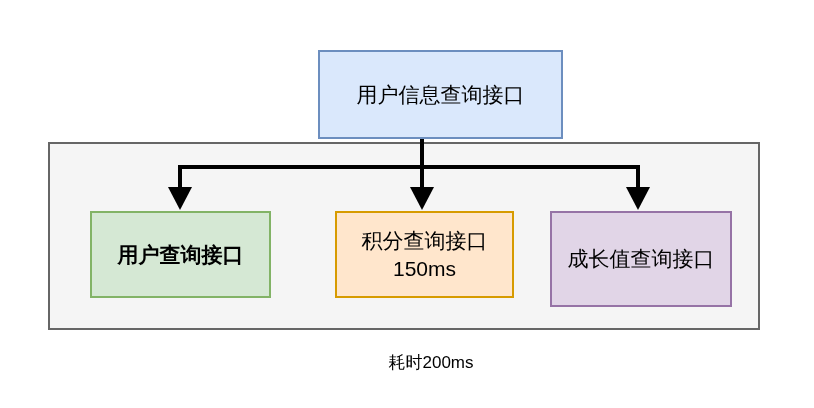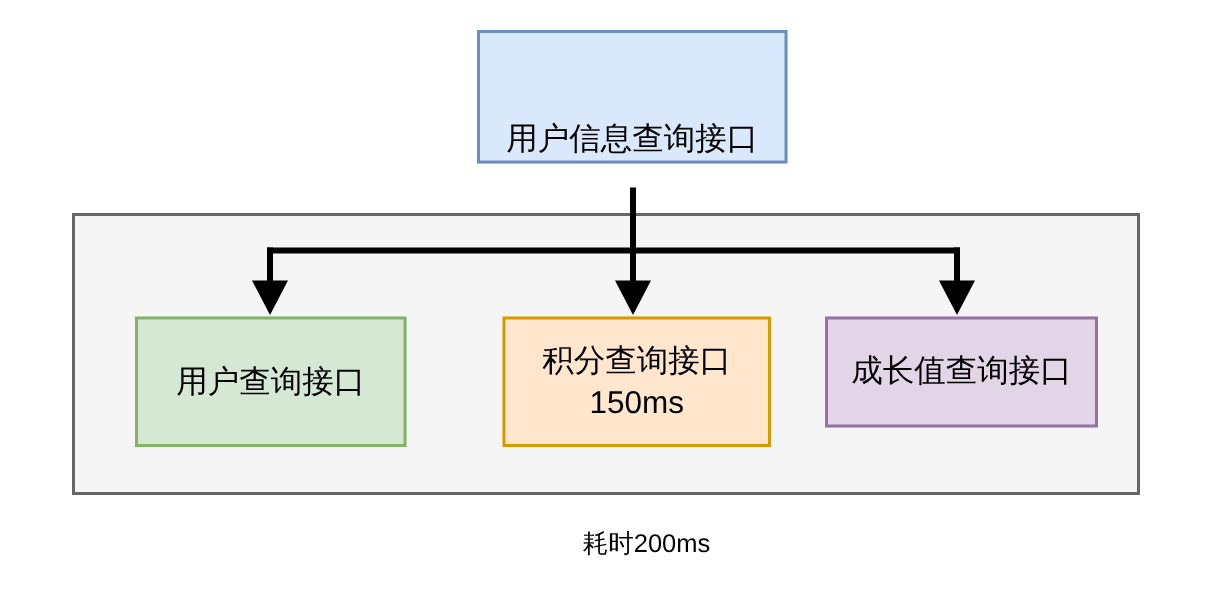--- a/index.html
+++ b/index.html
@@ -44,28 +44,27 @@
     flex-direction: column;
     align-items: center;
     justify-content: center;
     text-align: center;
     font-size: 21px;
     line-height: 28px;
     z-index: 3;
   }
   .node-root {
     left: 318px;
-    top: 20px;
-    width: 207px;
+    top: 50px;
+    width: 245px;
     height: 89px;
-    justify-content: flex-end;
   }
   .node-child-0 { left: 90px;  top: 211px; width: 181px; height: 87px; }
   .node-child-1 { left: 335px; top: 211px; width: 179px; height: 87px; }
-  .node-child-2 { left: 550px; top: 211px; width: 182px; height: 74px; }
+  .node-child-2 { left: 550px; top: 211px; width: 182px; height: 96px; }
   .node span { display: block; }
   .caption {
     position: absolute;
     left: 431px;
     top: 350px;
     transform: translateX(-50%);
     font-size: 17px;
     line-height: 26px;
     white-space: nowrap;
     z-index: 3;
@@ -86,21 +85,21 @@
     <path d="M638 165 V190" stroke-width="4" fill="none" style="stroke: rgb(0, 0, 0);"></path>
     <path d="M168 187 L192 187 L180 210 Z" style="fill: rgb(0, 0, 0);"></path>
     <path d="M410 187 L434 187 L422 210 Z" style="fill: rgb(0, 0, 0);"></path>
     <path d="M626 187 L650 187 L638 210 Z" style="fill: rgb(0, 0, 0);"></path>
   </svg>
 
   <div class="node node-root" style="background-color: rgb(218, 232, 252); border-color: rgb(108, 142, 191);">
     <span>用户信息查询接口</span>
   </div>
 
-  <div class="node node-child-0" style="background-color: rgb(213, 232, 212); border-color: rgb(130, 179, 102);">
+  <div class="node node-child-0" style="background-color: rgb(213, 232, 212); border-color: rgb(130, 179, 102); font-weight: bold;">
     <span>用户查询接口</span>
   </div>
 
   <div class="node node-child-1" style="background-color: rgb(255, 230, 204); border-color: rgb(215, 155, 0);">
     <span>积分查询接口</span>
     <span>150ms</span>
   </div>
 
   <div class="node node-child-2" style="background-color: rgb(225, 213, 231); border-color: rgb(150, 115, 166);">
     <span>成长值查询接口</span>

